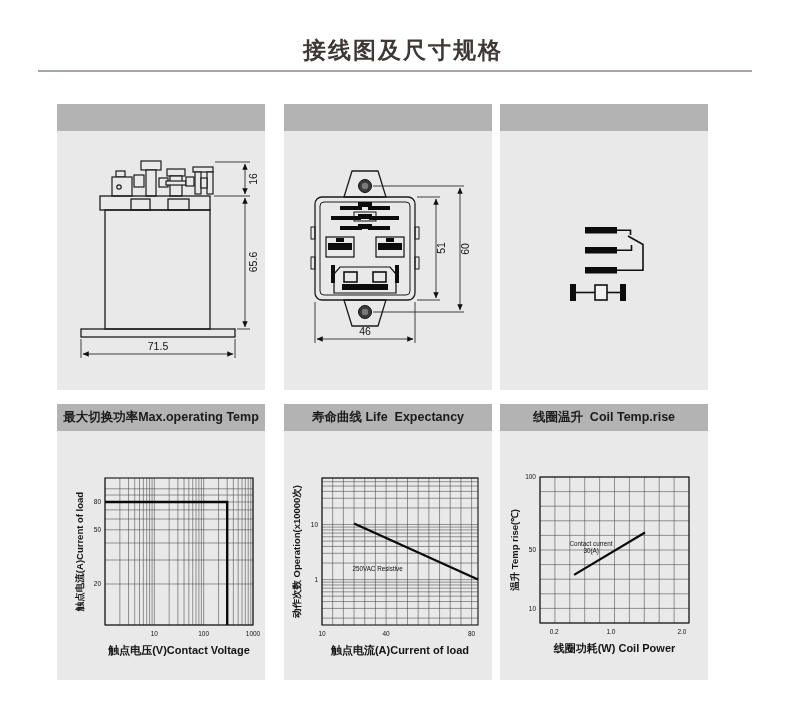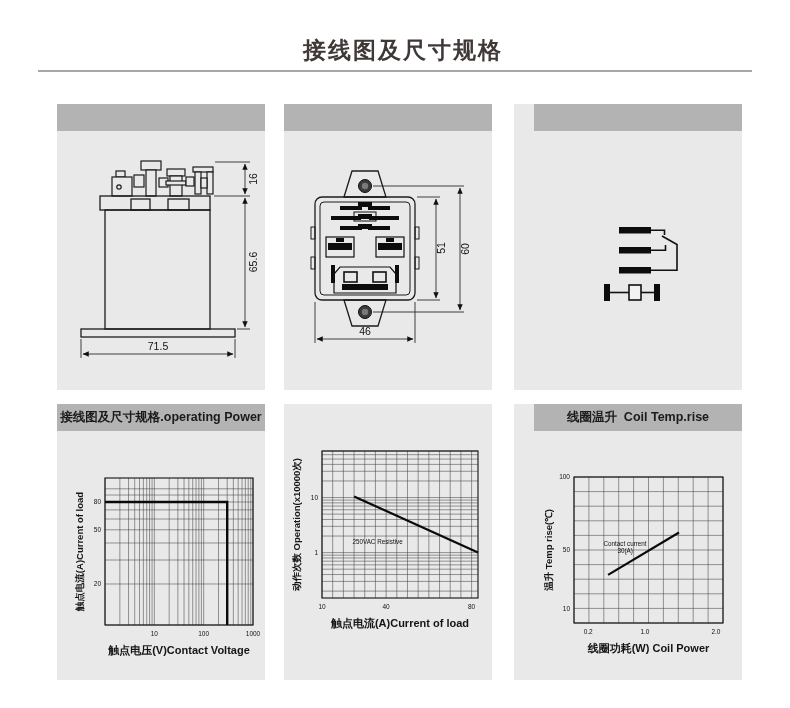--- a/index.html
+++ b/index.html
@@ -1,21 +1,21 @@
 <!DOCTYPE html>
 <html><head>
 <meta charset="utf-8">
 <style>
   html,body{margin:0;padding:0;}
   body{width:790px;height:708px;background:#ffffff;font-family:"Liberation Sans",sans-serif;position:relative;overflow:hidden;}
   .title{position:absolute;top:27px;left:0;width:790px;margin:8px;text-align:center;
          font-size:23px;font-weight:bold;letter-spacing:2px;color:#3e3836;}
   .rule{position:absolute;left:38px;top:70px;width:714px;height:2px;background:#a9a5a4;}
   .panel{position:absolute;width:208px;background:#e9e9e9;}
-  .p1{left:57px;} .p2{left:284px;} .p3{left:514px;padding-left:20px;}
+  .p1{left:57px;} .p2{left:284px;} .p3{left:500px;}
   .row1{top:104px;height:286px;} .row2{top:404px;height:276px;}
   .panel-head{height:27px;background:#b3b3b3;display:flex;align-items:center;justify-content:center;
               font-size:12.5px;font-weight:700;color:#1b1b1b;white-space:pre;}
   svg.draw,svg.chart{display:block;}
   .dim{stroke:#222;stroke-width:0.85;}
   .dimt{font-size:10.5px;fill:#111;}
   .outline{stroke:#1c1c1c;fill:none;stroke-width:1.3;}
   .mech{stroke:#1c1c1c;fill:#e9e9e9;stroke-width:1.2;}
   .blk{fill:#0c0c0c;stroke:none;}
   .wire{stroke:#111;stroke-width:1.6;fill:none;}
@@ -170,21 +170,21 @@
       <line class="wire" x1="76" y1="161.5" x2="95" y2="161.5"></line>
       <line class="wire" x1="107" y1="161.5" x2="122" y2="161.5"></line>
       <rect class="blk" x="70" y="153" width="6" height="17"></rect>
       <rect class="blk" x="120" y="153" width="6" height="17"></rect>
       <rect x="95" y="154" width="12" height="15" fill="#f2f2f2" stroke="#111" stroke-width="1.6"></rect>
     </g>
   </svg>
 </section>
 
 <section class="panel p1 row2">
-  <div class="panel-head">接线图及尺寸规格.operating Power</div>
+  <div class="panel-head">最大切换功率Max.operating Temp</div>
   <svg class="chart" width="224" height="249" viewBox="0 0 224 249">
       <line x1="48" y1="47" x2="48" y2="194" stroke="#444" stroke-width="0.55"></line>
       <line x1="62.85081311942307" y1="47" x2="62.85081311942307" y2="194" stroke="#444" stroke-width="0.55"></line>
       <line x1="71.53798189950335" y1="47" x2="71.53798189950335" y2="194" stroke="#444" stroke-width="0.55"></line>
       <line x1="77.70162623884615" y1="47" x2="77.70162623884615" y2="194" stroke="#444" stroke-width="0.55"></line>
       <line x1="82.48252021391026" y1="47" x2="82.48252021391026" y2="194" stroke="#444" stroke-width="0.55"></line>
       <line x1="86.38879501892643" y1="47" x2="86.38879501892643" y2="194" stroke="#444" stroke-width="0.55"></line>
       <line x1="89.69150330737" y1="47" x2="89.69150330737" y2="194" stroke="#444" stroke-width="0.55"></line>
       <line x1="92.55243935826923" y1="47" x2="92.55243935826923" y2="194" stroke="#444" stroke-width="0.55"></line>
       <line x1="95.0759637990067" y1="47" x2="95.0759637990067" y2="194" stroke="#444" stroke-width="0.55"></line>
@@ -224,20 +224,21 @@
       <text x="44" y="155.2953869892839" text-anchor="end" font-size="6.5" fill="#111">20</text>
       <text x="44" y="101.09023703043442" text-anchor="end" font-size="6.5" fill="#111">50</text>
       <text x="44" y="73.28616096785173" text-anchor="end" font-size="6.5" fill="#111">80</text>
       <polyline points="48,70.98616096785173 170.20464856617002,70.98616096785173 170.20464856617002,194" fill="none" stroke="#0a0a0a" stroke-width="2.4" stroke-linecap="butt"></polyline>
       <text x="122" y="223" text-anchor="middle" font-size="11" font-weight="bold" fill="#151515">触点电压(V)Contact Voltage</text>
       <text x="26" y="120.5" text-anchor="middle" font-size="9.5" font-weight="bold" fill="#151515" transform="rotate(-90 26 120.5)">触点电流(A)Current of load</text>
     </svg>
 </section>
 
 <section class="panel p2 row2">
+  <div class="panel-head">寿命曲线 Life  Expectancy</div>
   <svg class="chart" width="224" height="249" viewBox="0 0 224 249">
       <line x1="38" y1="47" x2="38" y2="194" stroke="#444" stroke-width="0.55"></line>
       <line x1="48.68493150684932" y1="47" x2="48.68493150684932" y2="194" stroke="#444" stroke-width="0.55"></line>
       <line x1="59.369863013698634" y1="47" x2="59.369863013698634" y2="194" stroke="#444" stroke-width="0.55"></line>
       <line x1="70.05479452054794" y1="47" x2="70.05479452054794" y2="194" stroke="#444" stroke-width="0.55"></line>
       <line x1="80.73972602739727" y1="47" x2="80.73972602739727" y2="194" stroke="#444" stroke-width="0.55"></line>
       <line x1="91.42465753424656" y1="47" x2="91.42465753424656" y2="194" stroke="#444" stroke-width="0.55"></line>
       <line x1="102.10958904109589" y1="47" x2="102.10958904109589" y2="194" stroke="#444" stroke-width="0.55"></line>
       <line x1="112.7945205479452" y1="47" x2="112.7945205479452" y2="194" stroke="#444" stroke-width="0.55"></line>
       <line x1="123.47945205479452" y1="47" x2="123.47945205479452" y2="194" stroke="#444" stroke-width="0.55"></line>

